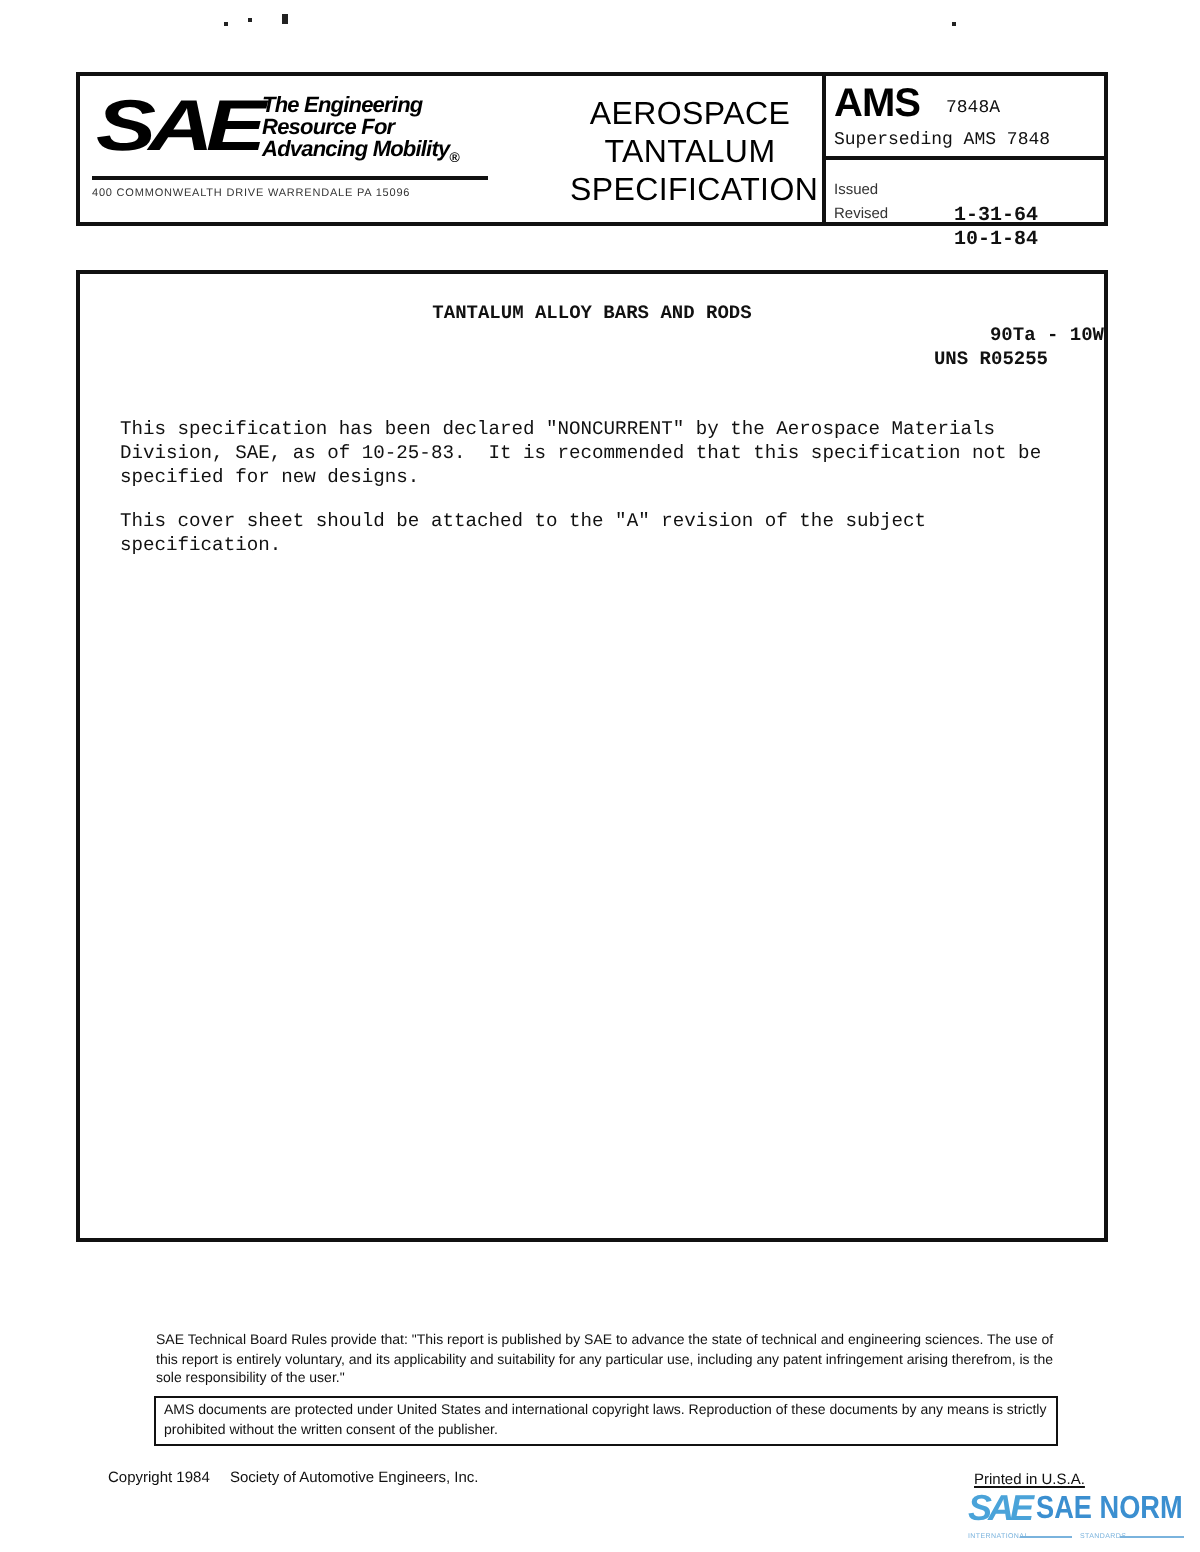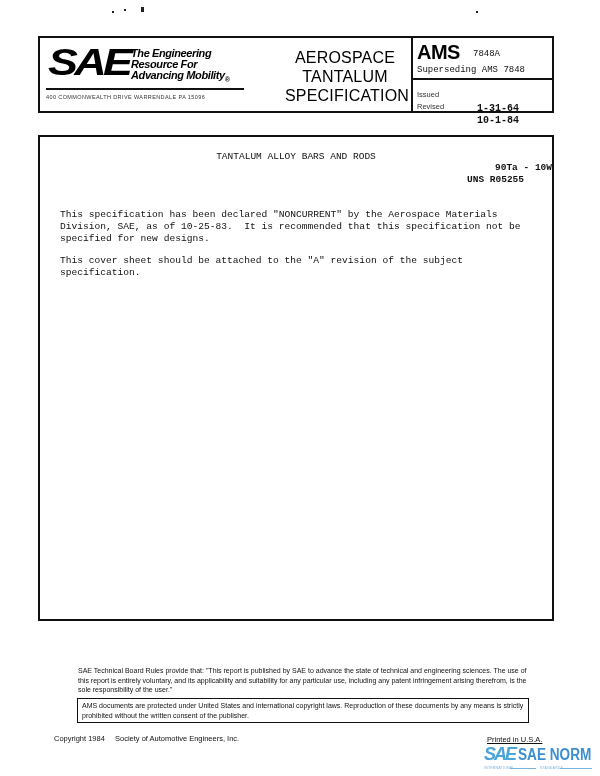--- a/index.html
+++ b/index.html
@@ -51,21 +51,21 @@
     }
     .hdr-hrule { position: absolute; left: 0; right: 0; top: 40px; height: 2px; background: #111; }
     .date-row { position: absolute; left: 4px; font-size: 7.5px; color: #333; }
     .date-val { position: absolute; left: 64px; font-family: "Liberation Mono", monospace; font-size: 10px; color: #111; font-weight: bold; margin-top: 16px; }
     
     .main-box {
       position: absolute; left: 38px; top: 135px; width: 516px; height: 486px;
       border: 2px solid #111; box-sizing: border-box;
     }
     .mono { font-family: "Liberation Mono", monospace; color: #111; }
-    .title1 { position: absolute; left: 0; right: 0; top: 14px; text-align: center; font-size: 9.5px; font-weight: normal; }
+    .title1 { position: absolute; left: 0; right: 0; top: 14px; text-align: center; font-size: 9.5px; font-weight: bold; }
     .title2 { position: absolute; left: 0; right: 0; top: 25px; text-align: right; font-size: 9.5px; font-weight: bold; }
     .uns { position: absolute; right: 28px; top: 37px; font-size: 9.5px; font-weight: bold; }
     .body-text {
       position: absolute; left: 20px; right: 14px; font-size: 9.6px; line-height: 12px; white-space: pre;
     }
     .p1 { top: 72px; }
     .p2 { top: 118px; }
     
     .rules {
       position: absolute; left: 78px; top: 666px; width: 452px; font-size: 7px; line-height: 9.5px; color: #111;

